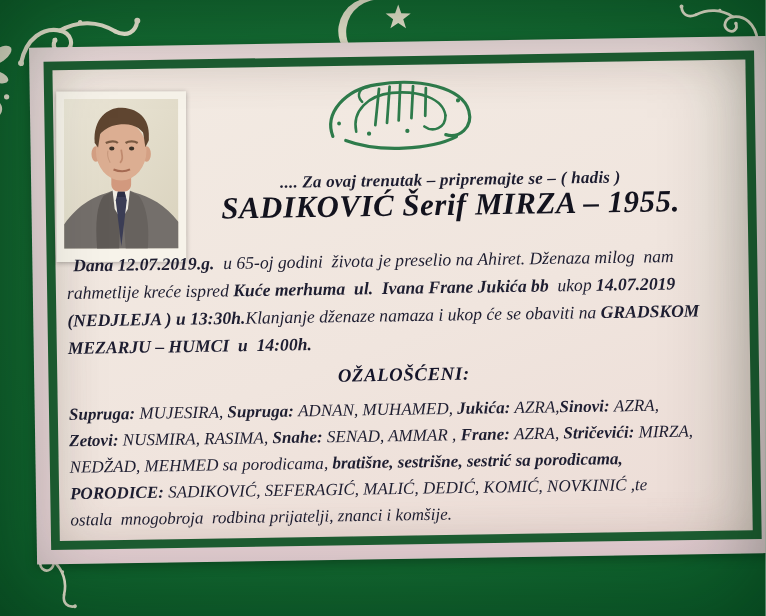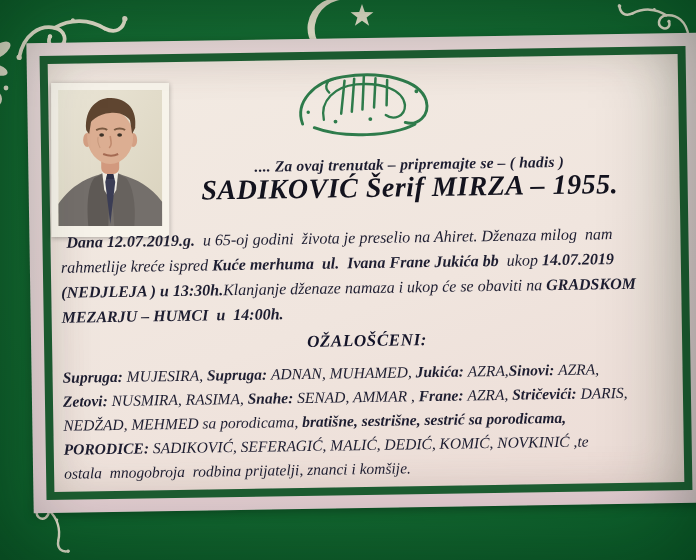--- a/index.html
+++ b/index.html
@@ -186,21 +186,21 @@
           <div class="rline"><span class="bold">Dana 12.07.2019.g. </span><span> u 65-oj godini  života je preselio na Ahiret. Dženaza milog  nam</span></div>
           <div class="rline"><span>rahmetlije kreće ispred </span><span class="bold">Kuće merhuma  ul.  Ivana Frane Jukića bb </span><span> ukop </span><span class="bold">14.07.2019</span></div>
           <div class="rline"><span class="bold">(NEDJLEJA ) u 13:30h.</span><span>Klanjanje dženaze namaza i ukop će se obaviti na </span><span class="bold">GRADSKOM</span></div>
           <div class="rline"><span class="bold">MEZARJU – HUMCI  u  14:00h.</span></div>
         </div>
 
       <div class="heading">OŽALOŠĆENI:</div>
 
       <div class="mourners">
           <div class="rline"><span class="bold">Supruga: </span><span>MUJESIRA, </span><span class="bold">Supruga: </span><span>ADNAN, MUHAMED, </span><span class="bold">Jukića: </span><span>AZRA,</span><span class="bold">Sinovi: </span><span>AZRA,</span></div>
-          <div class="rline"><span class="bold">Zetovi: </span><span>NUSMIRA, RASIMA, </span><span class="bold">Snahe: </span><span>SENAD, AMMAR , </span><span class="bold">Frane: </span><span>AZRA, </span><span class="bold">Stričevići: </span><span>DARIS,</span></div>
+          <div class="rline"><span class="bold">Zetovi: </span><span>NUSMIRA, RASIMA, </span><span class="bold">Snahe: </span><span>SENAD, AMMAR , </span><span class="bold">Frane: </span><span>AZRA, </span><span class="bold">Stričevići: </span><span>MIRZA,</span></div>
           <div class="rline"><span>NEDŽAD, MEHMED sa porodicama, </span><span class="bold">bratišne, sestrišne, sestrić sa porodicama,</span></div>
           <div class="rline"><span class="bold">PORODICE: </span><span>SADIKOVIĆ, SEFERAGIĆ, MALIĆ, DEDIĆ, KOMIĆ, NOVKINIĆ ,te</span></div>
           <div class="rline"><span>ostala  mnogobroja  rodbina prijatelji, znanci i komšije.</span></div>
         </div>
 
     </div>
   </div>
 </div>
 
 <div class="vignette"></div>

